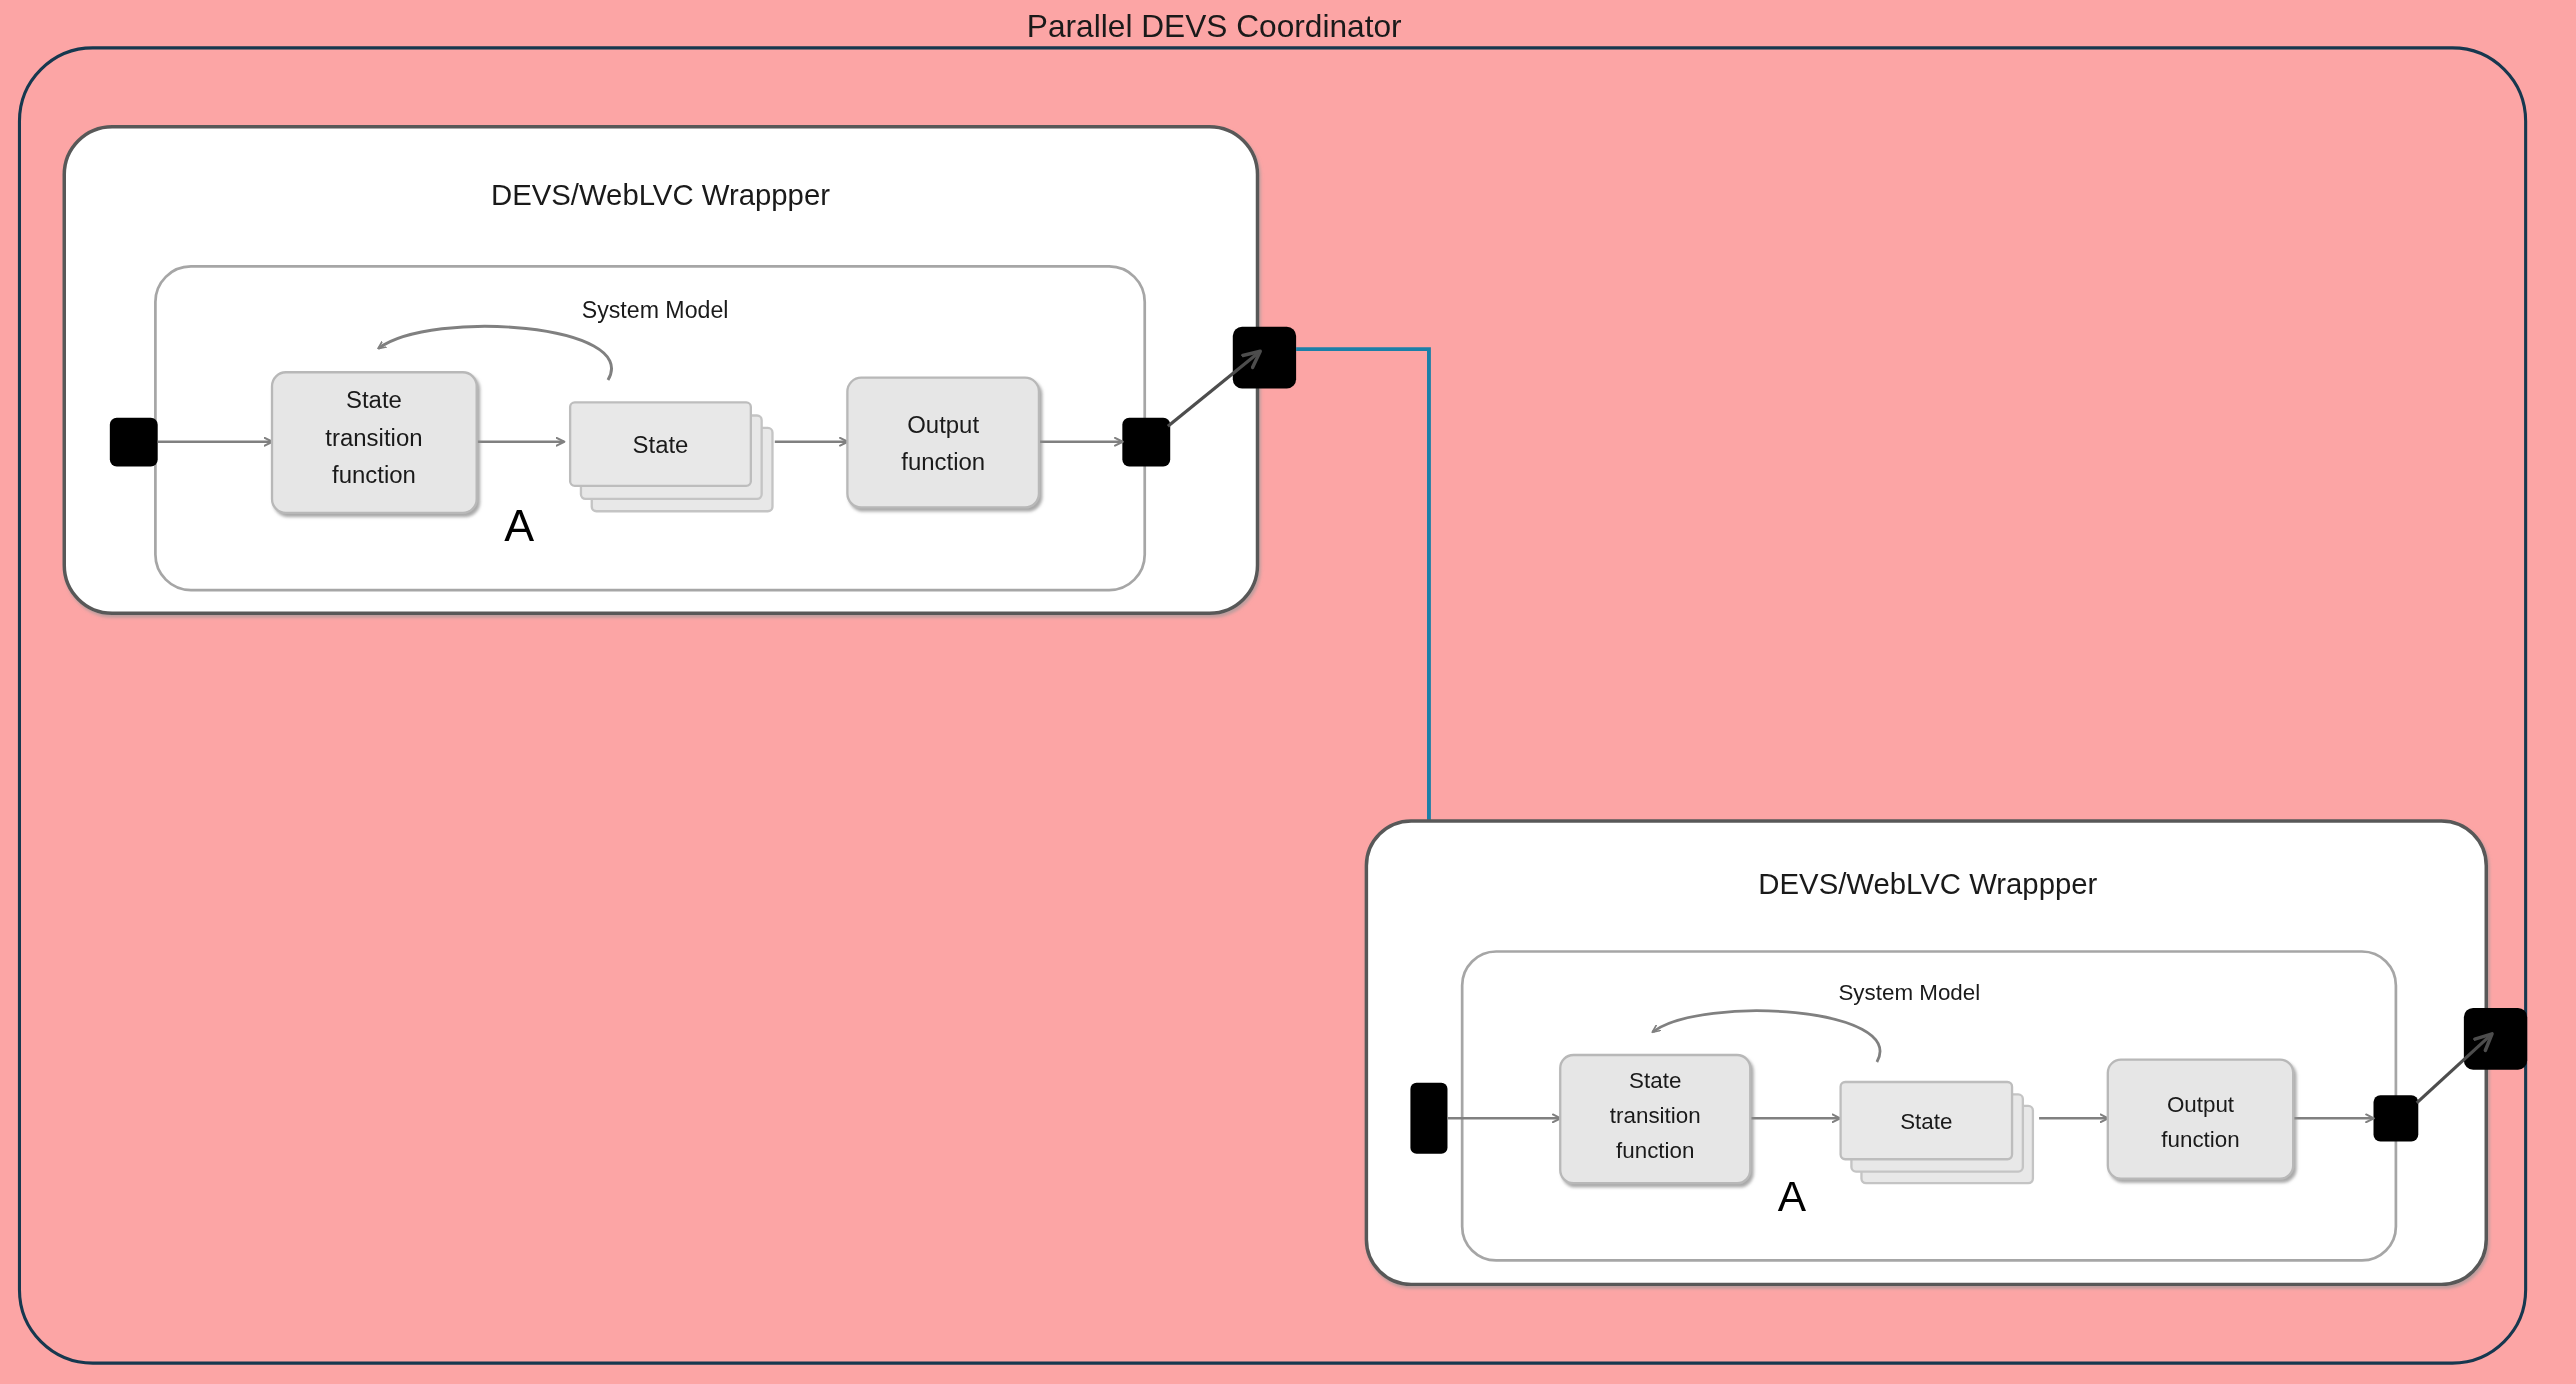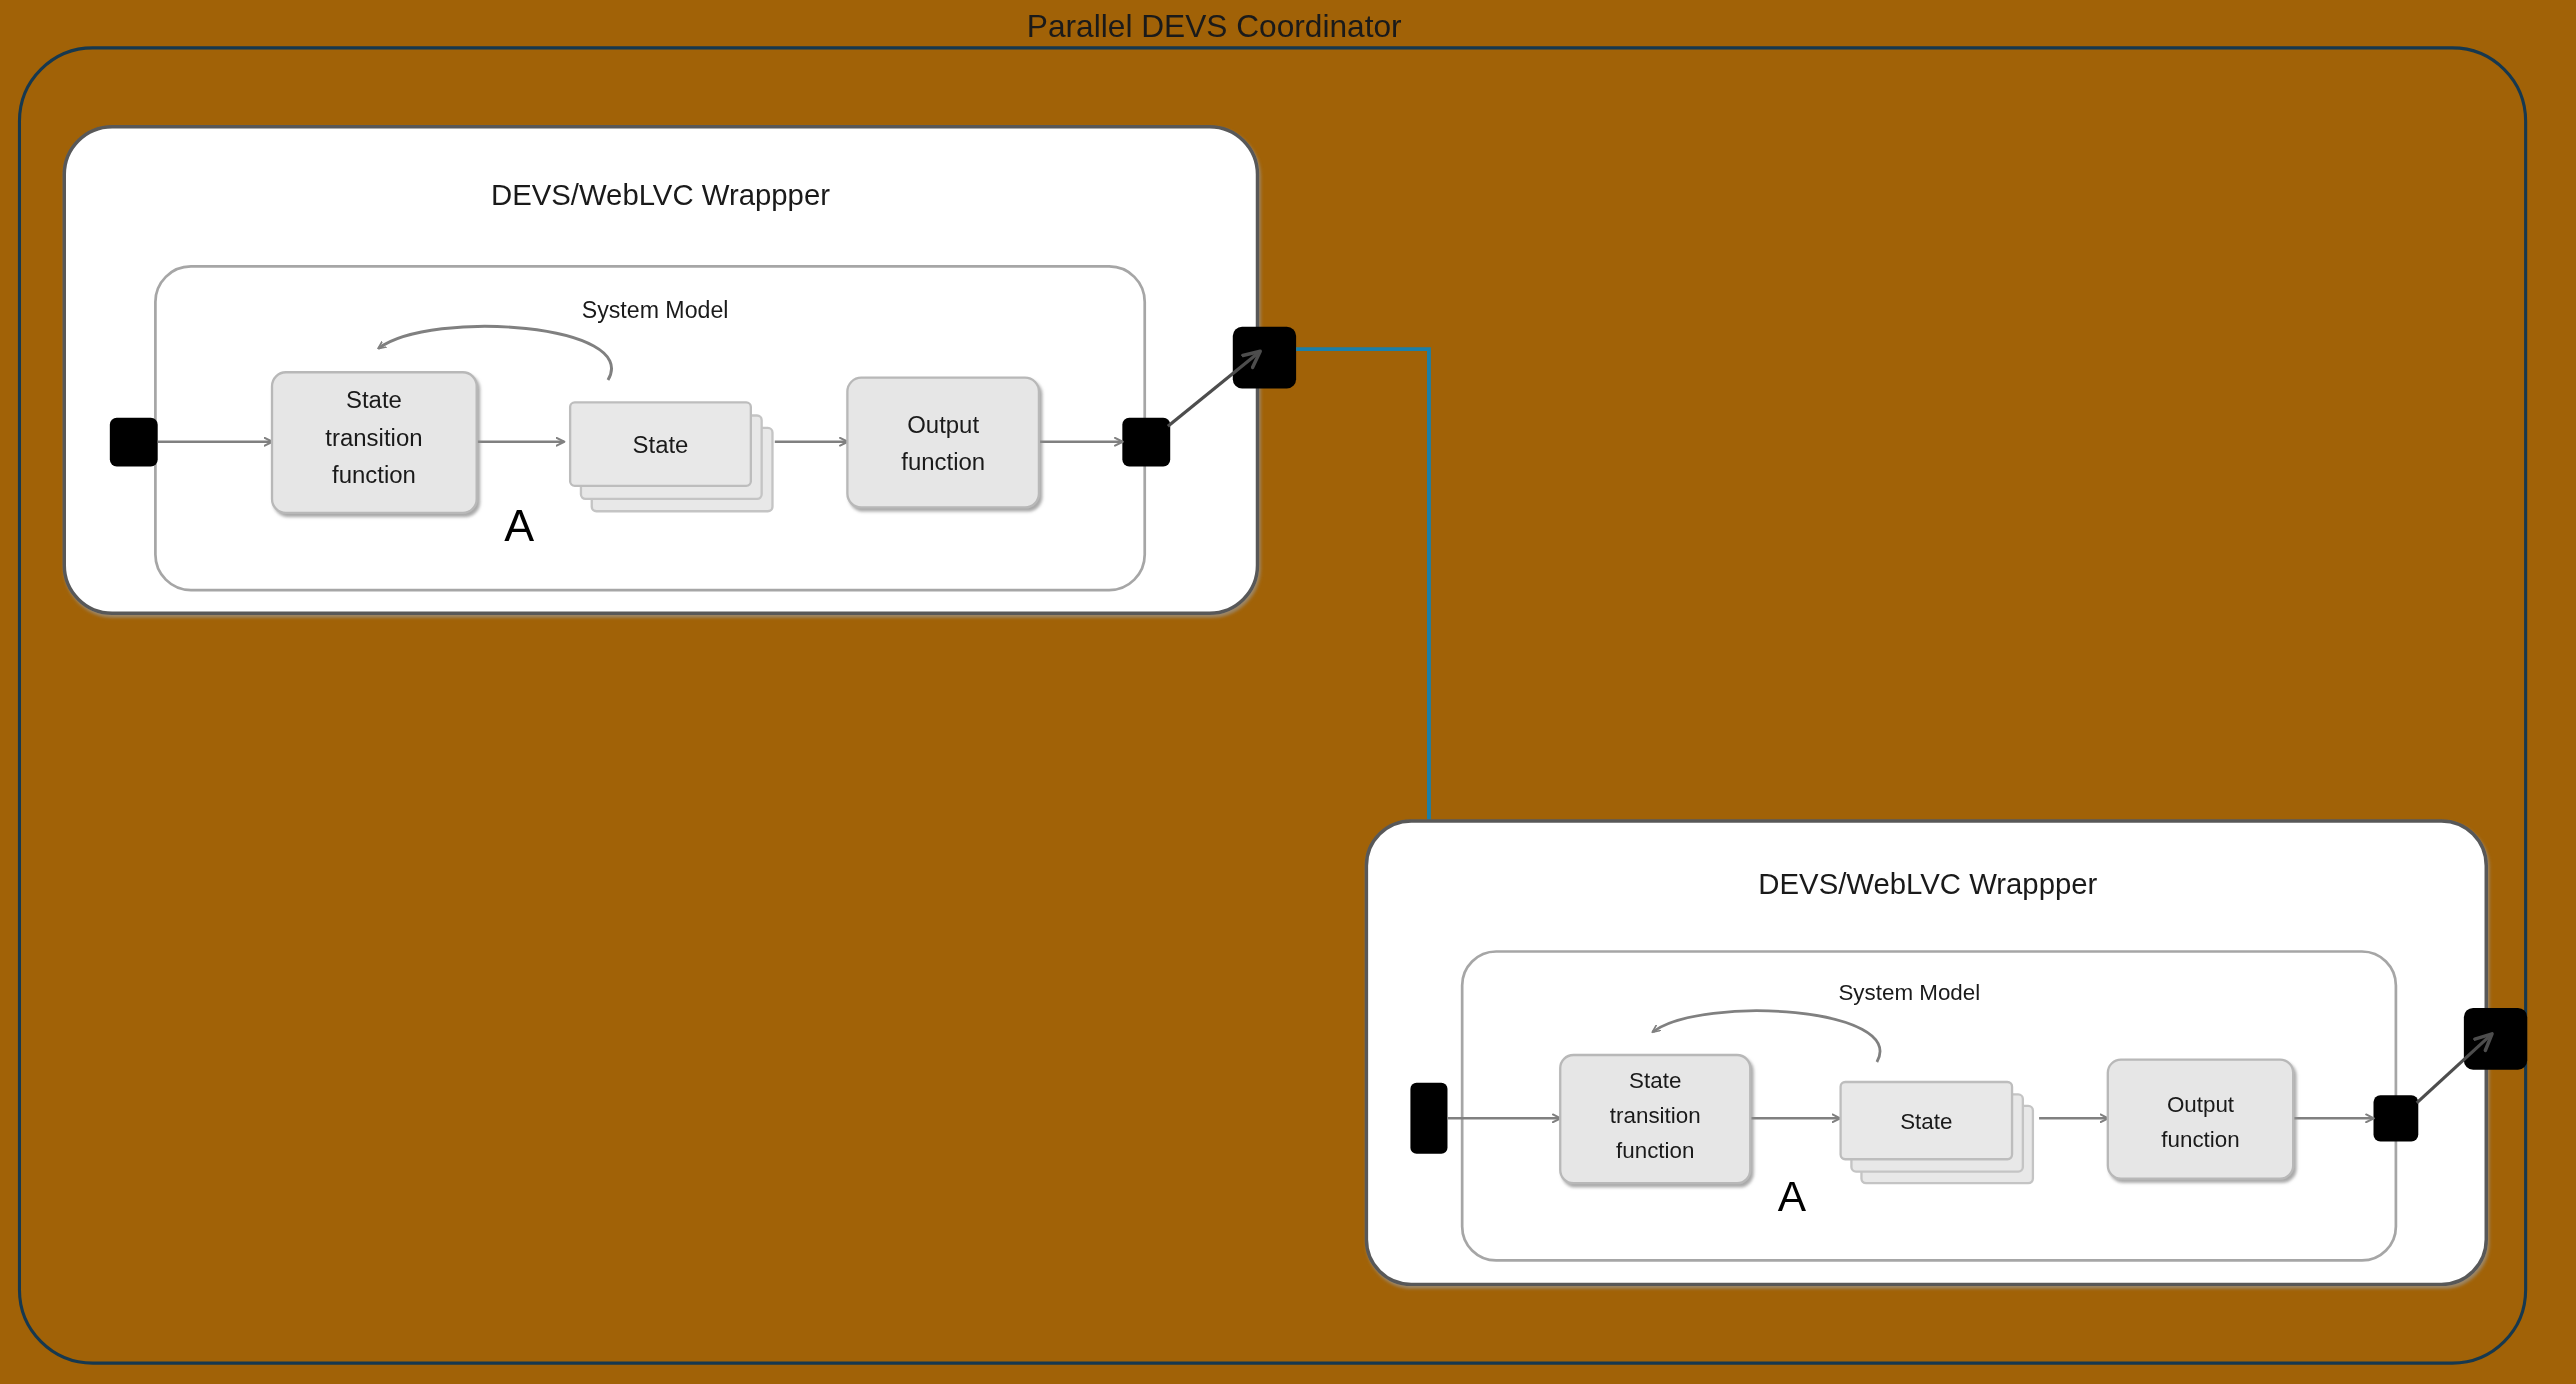--- a/index.html
+++ b/index.html
@@ -1,17 +1,17 @@
 <!DOCTYPE html>
 <html style="font-size:12.4px"><head>
 <meta charset="utf-8">
 <style>
   html,body{margin:0;padding:0;background:#ffffff;}
   body{width:2576px;height:1384px;font-family:"Liberation Sans",sans-serif;overflow:hidden;}
-  #stage{position:relative;width:2576px;height:1384px;background:#a16207;}
+  #stage{position:relative;width:2576px;height:1384px;background:#fca5a5;}
   svg{display:block;}
   .ttl{font-family:"Liberation Sans",sans-serif;}
 </style>
 </head>
 <body>
 
 <div id="stage">
 <svg width="2576" height="1384" viewBox="0 0 3335 1792" xmlns="http://www.w3.org/2000/svg">
 
   <defs>

